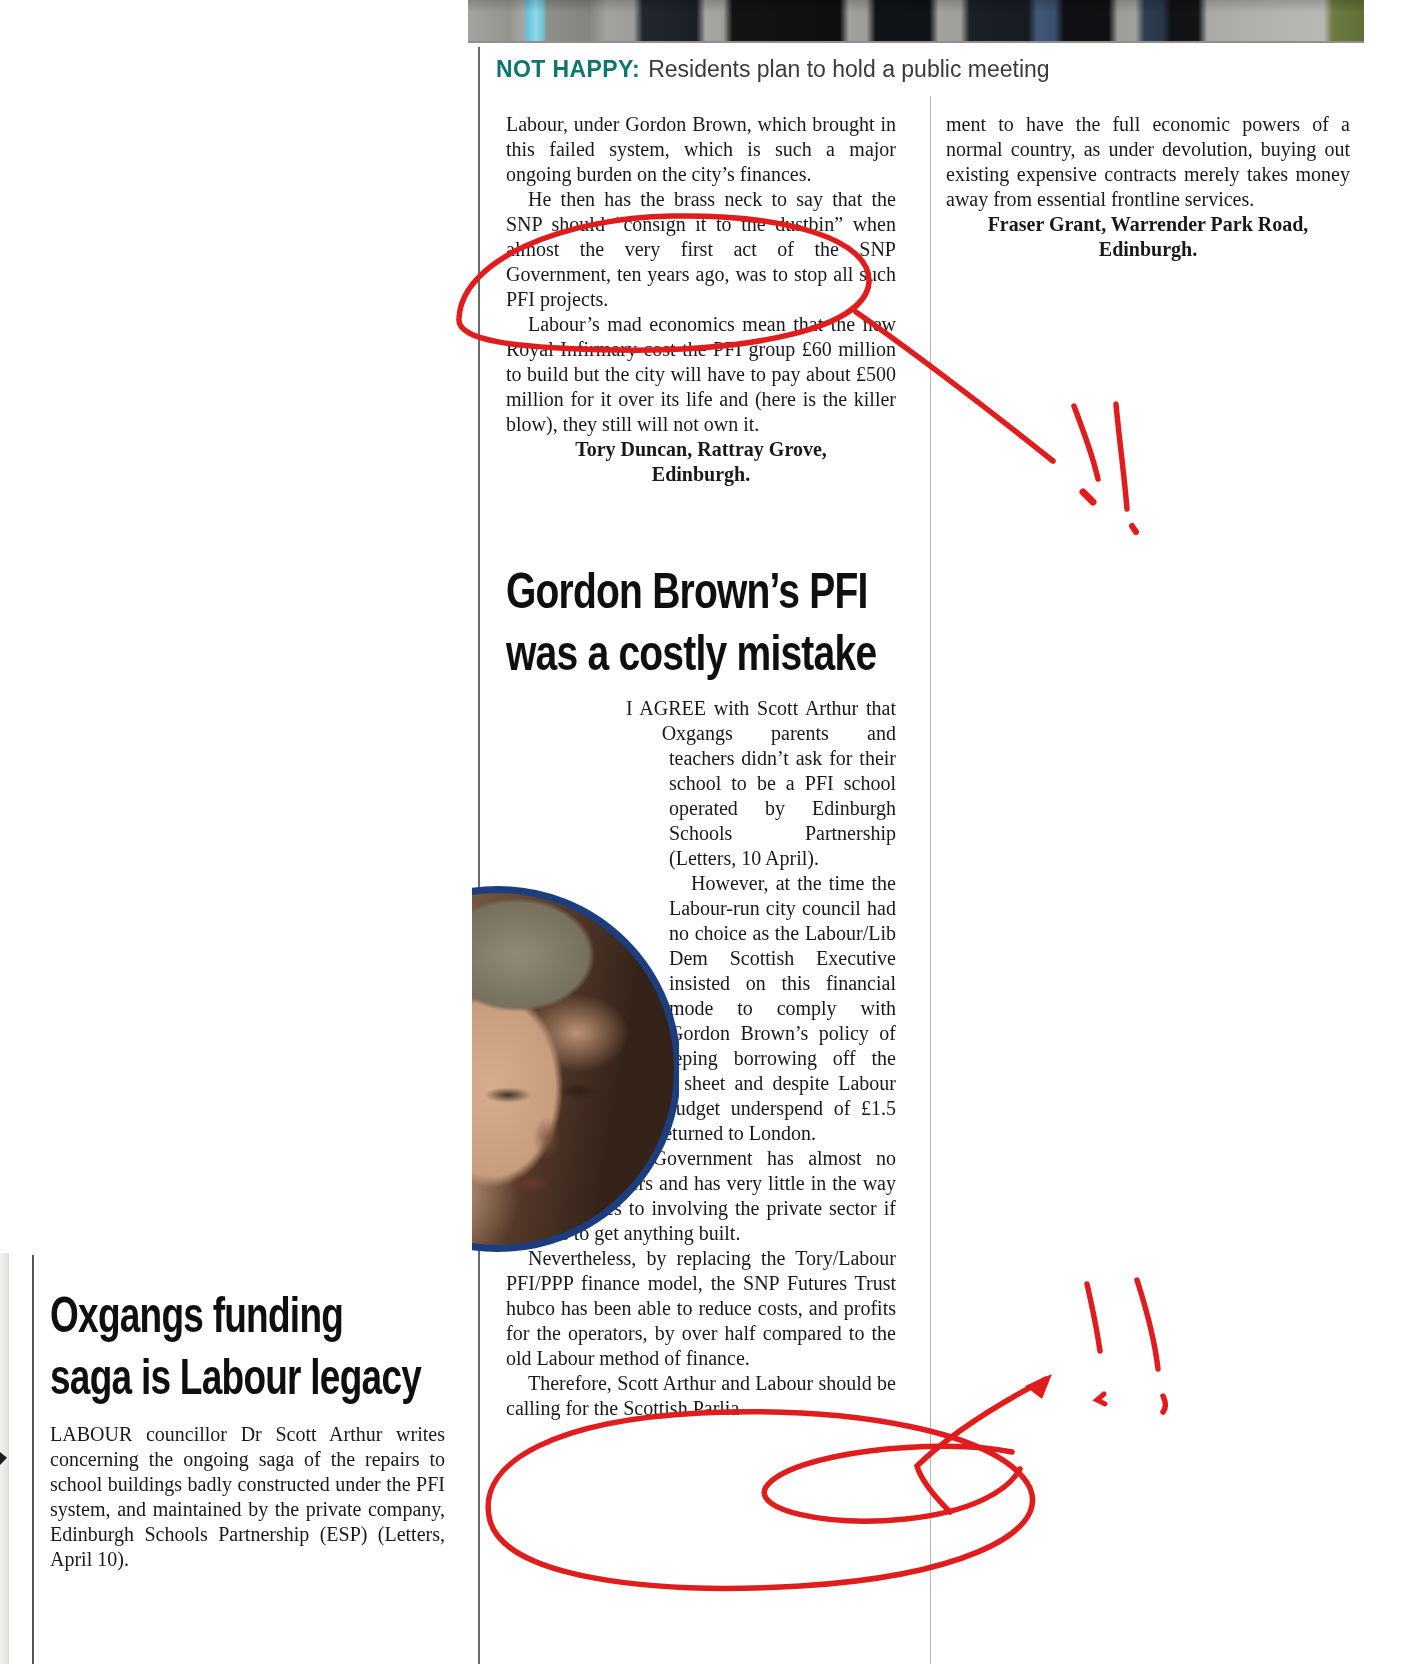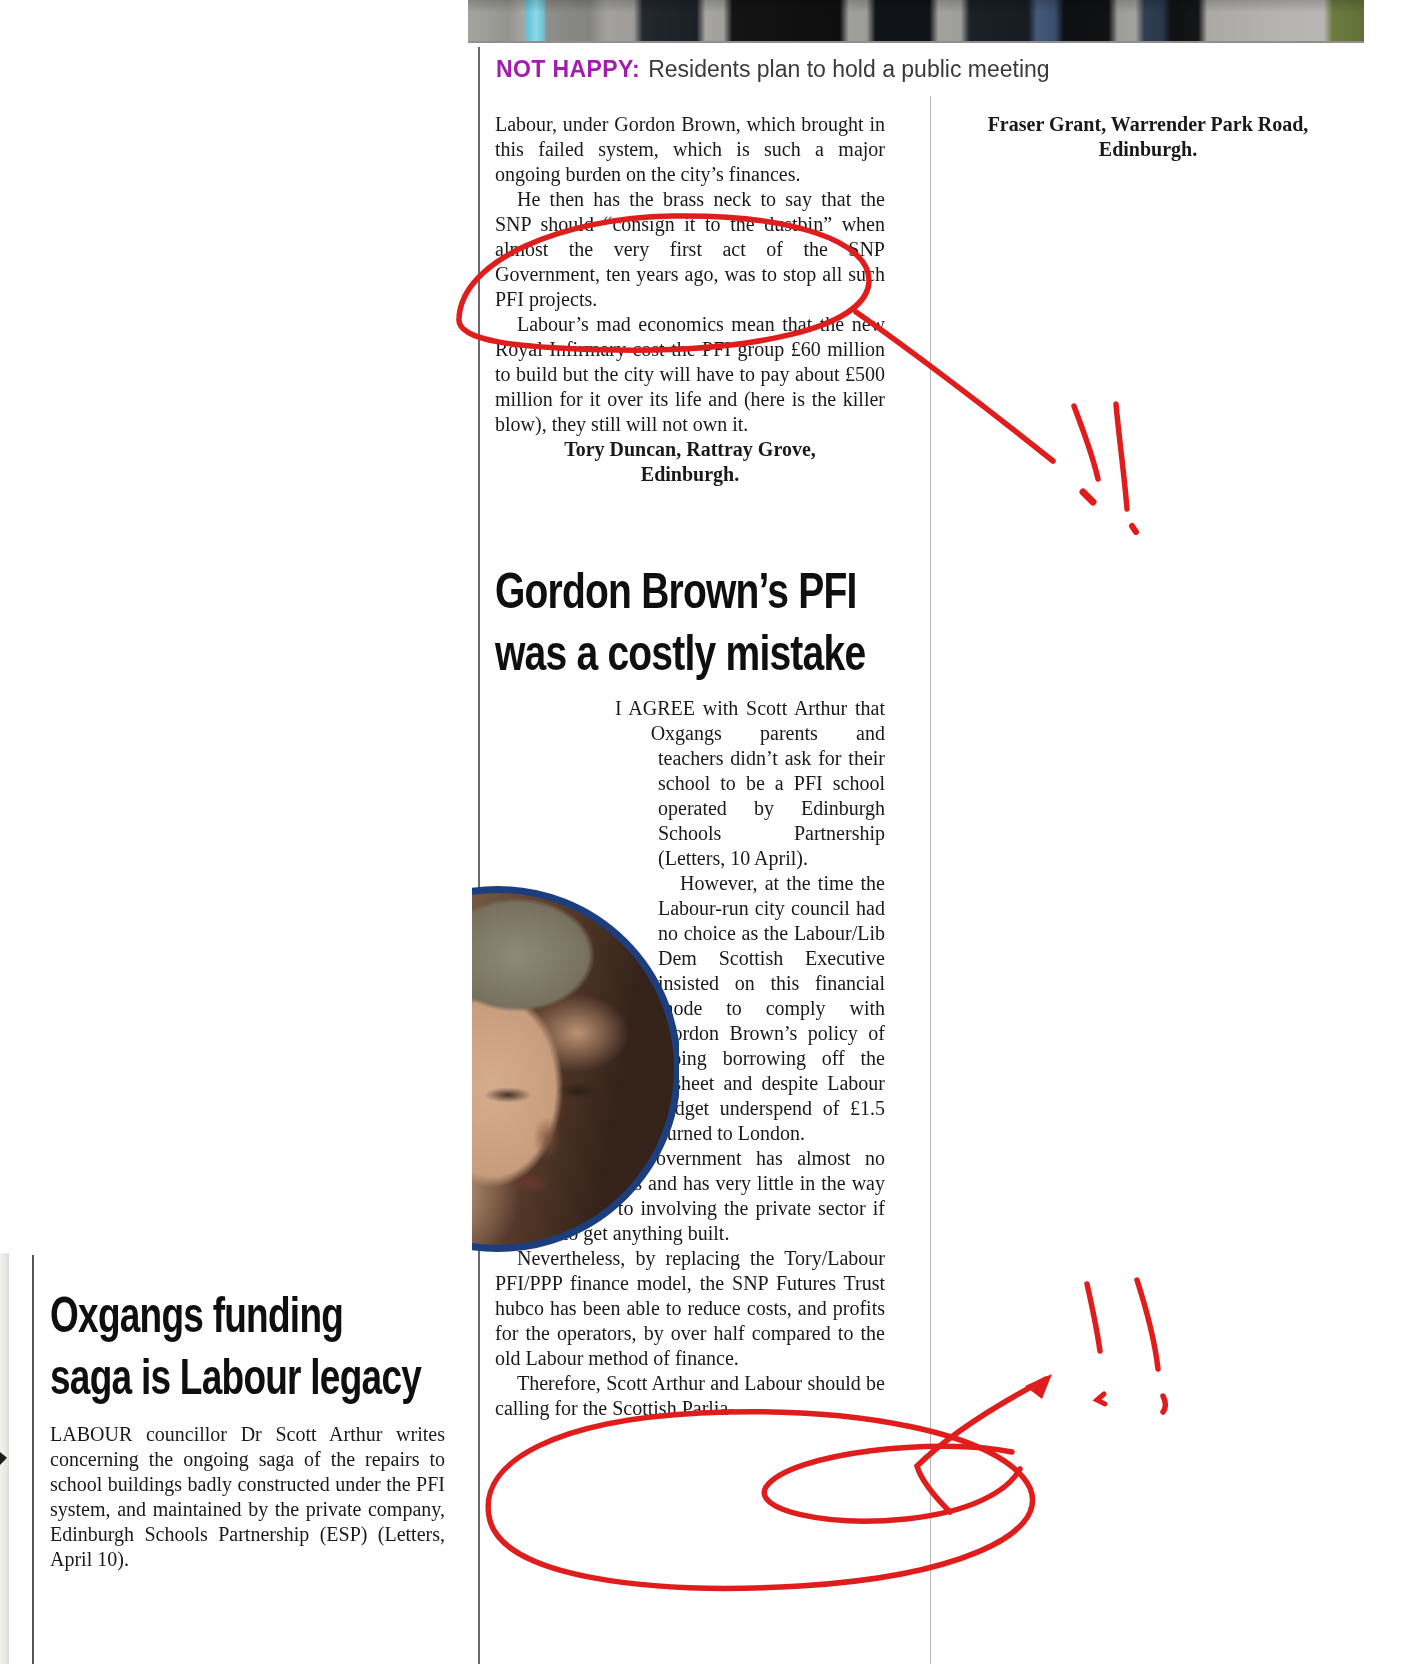--- a/index.html
+++ b/index.html
@@ -20,37 +20,37 @@
         #101418 45.5%, #0f1216 51.5%, #a3a29e 52.5%, #9e9e9a 55%,
         #1a2026 56%, #171c22 62.5%, #44597a 63.5%, #3a4f6e 65.5%,
         #0e1013 66.5%, #101113 71.5%, #9c9c98 72.5%, #a1a19d 74.5%,
         #2f3e52 75.5%, #283749 77.5%, #101113 78.5%, #141517 81.5%,
         #aaa9a5 82.5%, #b4b3af 90%, #b8b7b3 95.5%,
         #6d7b40 96.5%, #5f7036 100%);}
 
   
   .caption{position:absolute;left:496px;top:55px;width:860px;
     font-family:"Liberation Sans", sans-serif;font-size:23px;line-height:28px;color:#3a3a3a;}
-  .cap-label{font-weight:700;color:#a21caf;letter-spacing:.4px;margin-right:8px;}
+  .cap-label{font-weight:700;color:#0f766e;letter-spacing:.4px;margin-right:8px;}
 
   
   .rule{position:absolute;background:#6e6e6e;}
   .rule-mid{left:478px;top:47px;width:2px;height:1617px;background:#6a6a6a;}
   .rule-right{left:930px;top:96px;width:1px;height:1568px;background:#b5b5b5;}
   .rule-left{left:32px;top:1255px;width:2px;height:409px;background:#555;}
   .left-strip{position:absolute;left:0;top:1253px;width:9px;height:411px;
     background:linear-gradient(90deg,#f2f2f0 0%,#e7e7e4 70%,#d9d9d6 100%);}
   .left-mark{position:absolute;left:0;top:1452px;width:7px;height:13px;background:#1d1d1d;
     clip-path:polygon(0 0,100% 45%,0 100%);}
 
   
   .col{position:absolute;text-align:justify;font-size:20px;line-height:25px;color:#191919;}
   .col p{margin:0;text-indent:22px;}
   .col p.noind{text-indent:0;}
-  .col-middle{left:495px;top:112px;width:390px;}
+  .col-middle{left:506px;top:112px;width:390px;}
   .col-right{left:946px;top:112px;width:404px;}
   .col-left{left:50px;top:1268px;width:395px;}
   .sig{font-weight:700;}
   .sig span{display:block;text-align:center;}
 
   
   .headline{margin:0;font-family:"Liberation Sans", sans-serif;font-weight:700;color:#0f0f0f;}
   .headline span{display:block;font-size:50px;line-height:62px;letter-spacing:-1px;
     white-space:nowrap;transform:scaleX(.78);transform-origin:0 50%;}
   .col-middle .headline{margin:73px 0 12px 0;}
@@ -112,20 +112,21 @@
       <div class="gb-float"></div>
       <p class="noind">I AGREE with Scott Arthur that Oxgangs parents and teachers didn’t ask for their school to be a PFI school operated by Edinburgh Schools Partnership (Letters, 10 April).</p>
       <p>However, at the time the Labour-run city council had no choice as the Labour/Lib Dem Scottish Executive insisted on this financial mode to comply with Gordon Brown’s policy of keeping borrowing off the balance sheet and despite Labour having a Scottish budget underspend of £1.5 billion which they returned to London.</p>
       <p>The Scottish Government has almost no borrowing powers and has very little in the way of alternatives to involving the private sector if it wants to get anything built.</p>
       <p>Nevertheless, by replacing the Tory/Labour PFI/PPP finance model, the SNP Futures Trust hubco has been able to reduce costs, and profits for the operators, by over half compared to the old Labour method of finance.</p>
       <p>Therefore, Scott Arthur and Labour should be calling for the Scottish Parlia-</p>
     </div>
   </div>
 
   <div class="col col-right">
+    <p class="noind">ment to have the full economic powers of a normal country, as under devolution, buying out existing expensive contracts merely takes money away from essential frontline services.</p>
     <p class="sig noind">
       <span>Fraser Grant, Warrender Park Road,</span>
       <span>Edinburgh.</span>
     </p>
   </div>
 
   <div class="col col-left">
     <h2 class="headline">
       <span>Oxgangs funding</span>
       <span>saga is Labour legacy</span>

